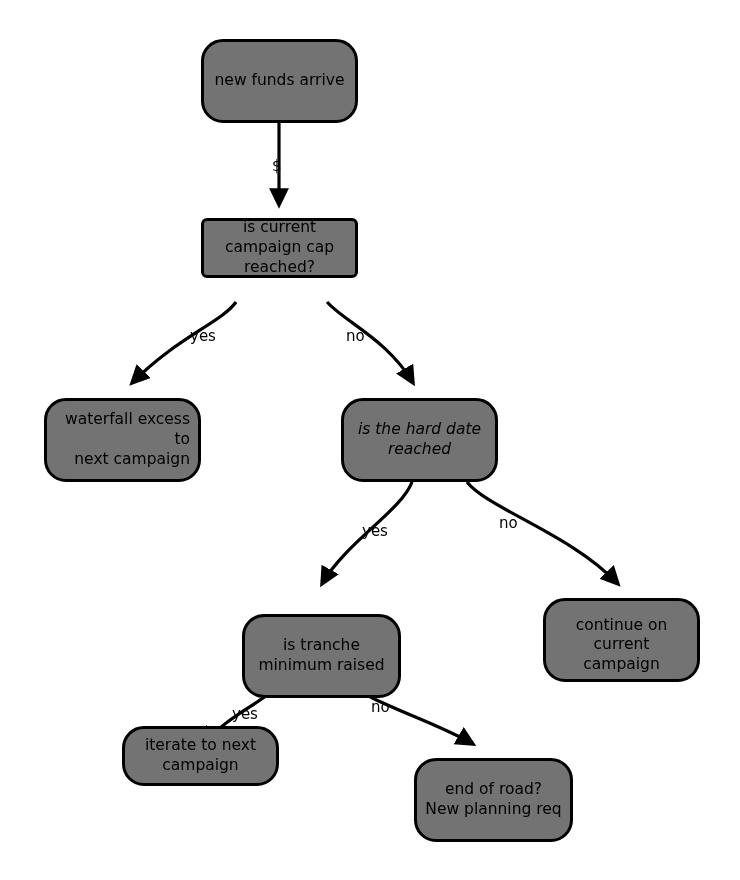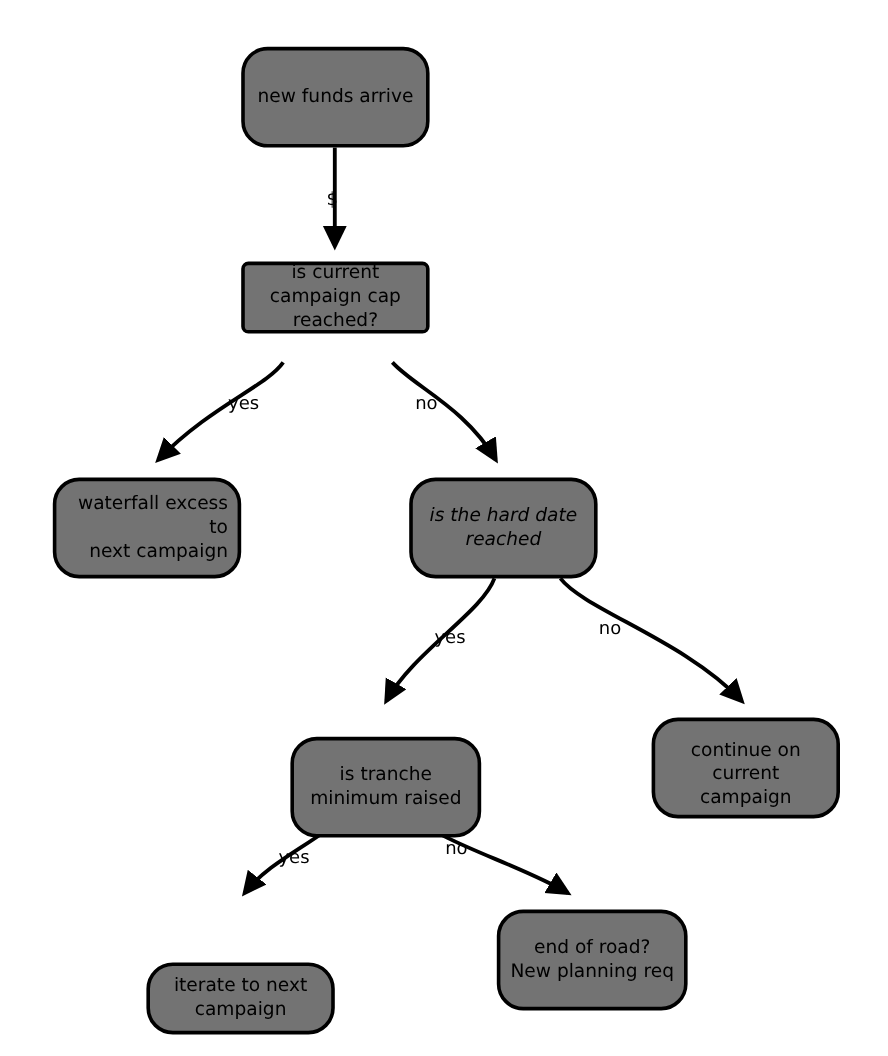--- a/index.html
+++ b/index.html
@@ -102,21 +102,21 @@
   <div class="node" style="left:242px; top:598px; width:159px; height:84px; border-radius:22px;margin-top:16px;">
     <span>is tranche
 minimum raised</span>
   </div>
 
   <div class="node" style="left:543px; top:598px; width:157px; height:84px; border-radius:22px;align-items:flex-end;">
     <span>continue on
 current campaign</span>
   </div>
 
-  <div class="node" style="left:122px; top:802px; width:157px; height:60px; border-radius:22px;">
+  <div class="node" style="left:122px; top:726px; width:157px; height:60px; border-radius:22px;">
     <span>iterate to next
 campaign</span>
   </div>
 
   <div class="node" style="left:401px; top:758px; width:159px; height:84px; border-radius:22px;margin-left:13px;">
     <span>end of road?
 New planning req</span>
   </div>
 
   <div class="edge-label" style="left:272px; top:157px;">$</div>

